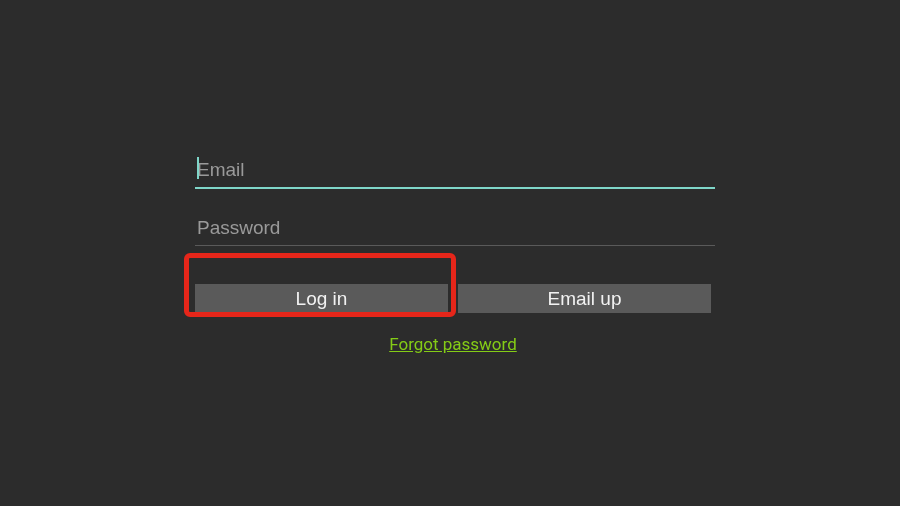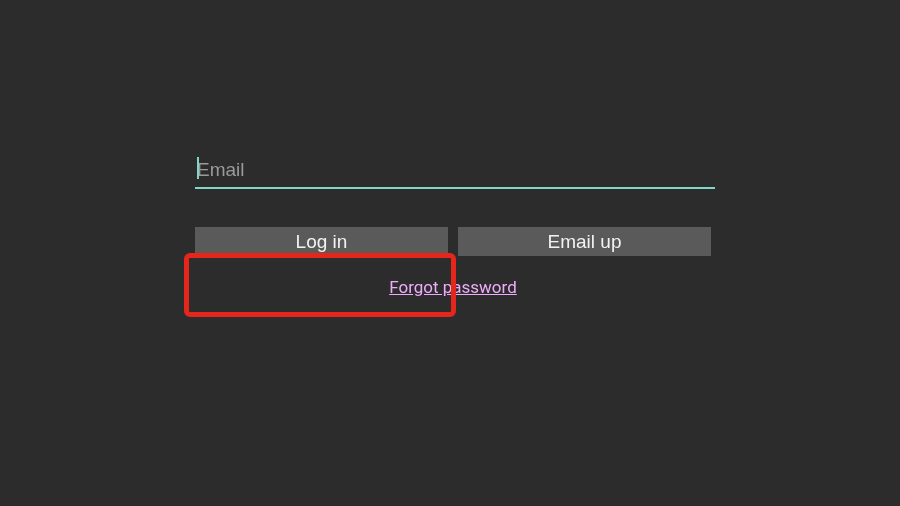--- a/index.html
+++ b/index.html
@@ -74,37 +74,40 @@
       top: 250px;
       width: 272px;
       height: 64px;
       border: 5px solid #e6261a;
       border-radius: 6px;
       pointer-events: none;
     }
     .forgot-link {
       display: block;
       text-align: center;
-      color: #f0abfc;
+      color: #84cc16;
       font-size: 17px;
       text-decoration: underline;
       cursor: pointer;
       margin-top: 6px;
     }
   </style>
 </head>
 <body>
 
 <div class="login-form">
 
   <div class="input-wrap">
     <span class="caret"></span>
     <input type="text" class="text-input focused" placeholder="Email" style="">
   </div>
 
+  <div class="input-wrap">
+    <input type="password" class="text-input" placeholder="Password" style="">
+  </div>
 
   <div class="buttons-row">
     <button class="btn">Log in</button>
     <button class="btn">Email up</button>
   </div>
 
   <a class="forgot-link">Forgot password</a>
 
 </div>
 

